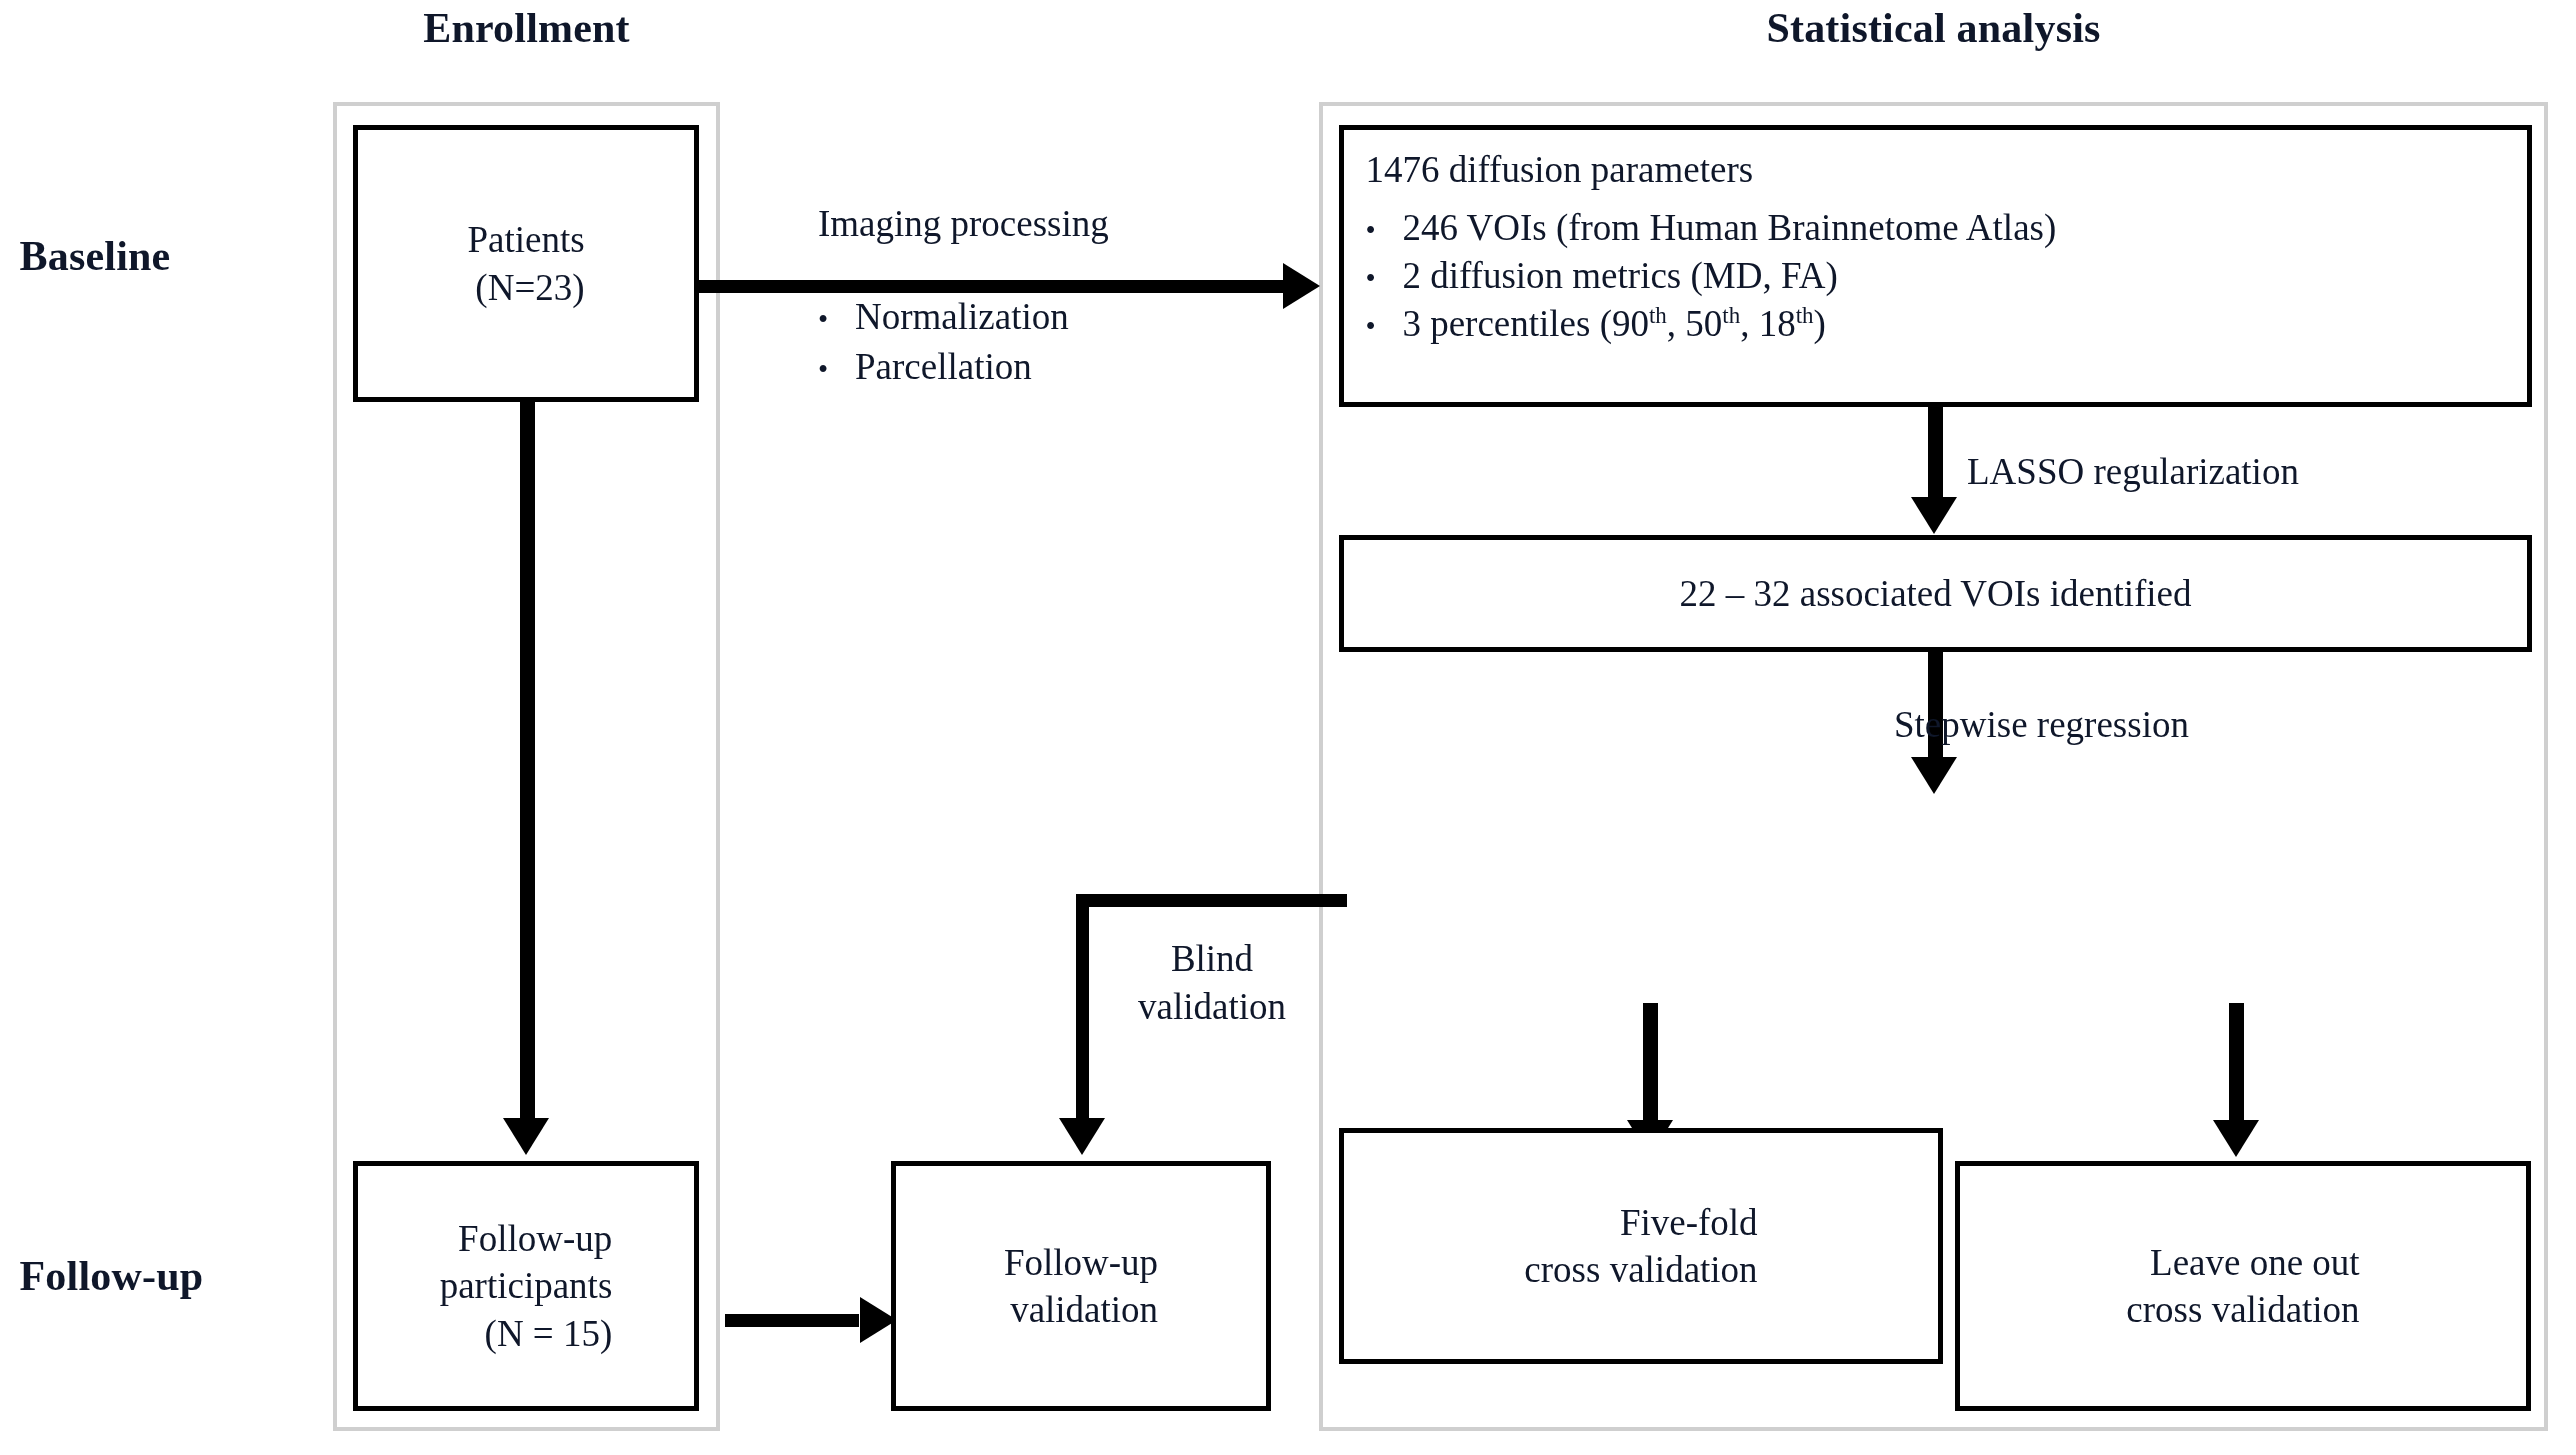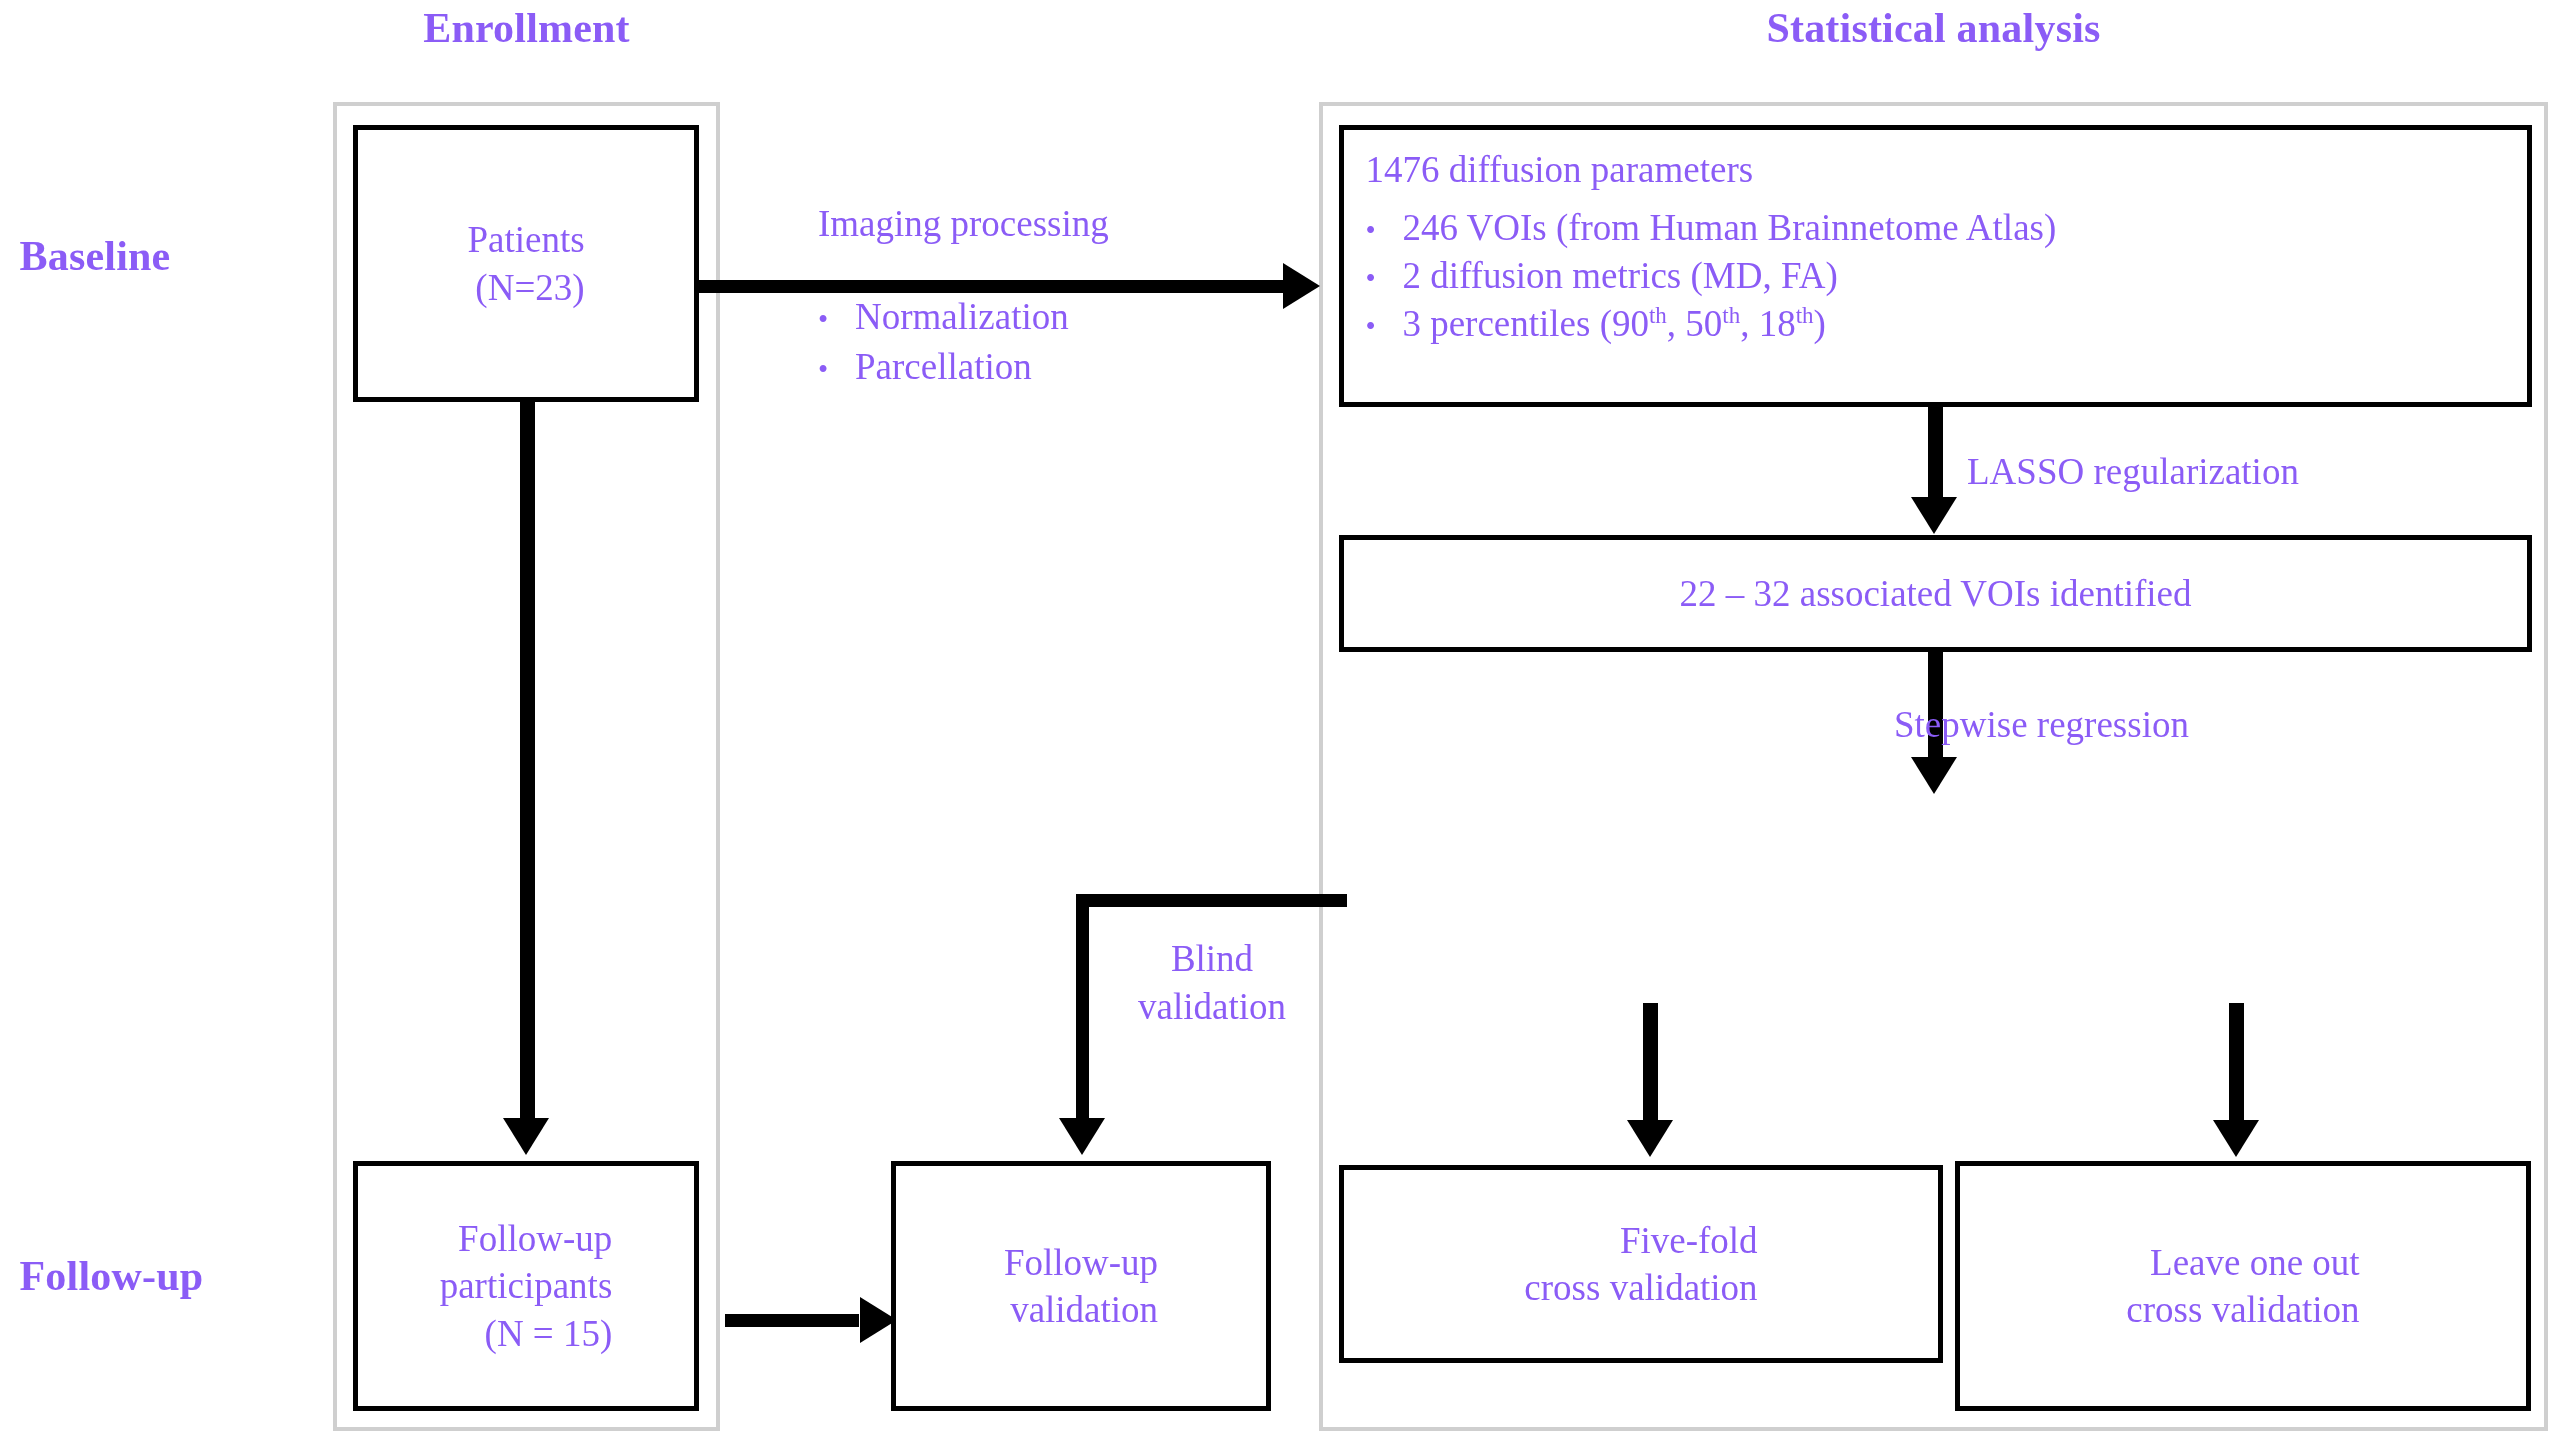--- a/index.html
+++ b/index.html
@@ -6,21 +6,21 @@
     margin: 0;
     padding: 0;
     background: #ffffff;
   }
   #canvas {
     position: relative;
     width: 2576px;
     height: 1455px;
     background: #ffffff;
     font-family: "Liberation Serif", "DejaVu Serif", serif;
-    color: #8b5cf6;
+    color: #0f172a;
     overflow: hidden;
   }
 
   
   .col-header {
     position: absolute;
     font-weight: bold;
     font-size: 42px;
     line-height: 1.05;
     text-align: center;
@@ -233,21 +233,21 @@
   <div class="hline" style="left:725px; top:1314px; width:134px;"></div>
   <div class="arrow-right" style="left:860px; top:1297px;"></div>
 
   <div class="node" style="left:891px; top:1161px; width:380px; height:250px;">
     <div class="inner">
       <div>Follow-up</div>
       <div>validation</div>
     </div>
   </div>
 
-  <div class="node" style="left:1339px; top:1165px; width:604px; height:198px;">
+  <div class="node" style="left:1339px; top:1128px; width:604px; height:236px;">
     <div class="inner">
       <div>Five-fold</div>
       <div>cross validation</div>
     </div>
   </div>
 
   <div class="node" style="left:1955px; top:1161px; width:576px; height:250px;">
     <div class="inner">
       <div>Leave one out</div>
       <div>cross validation</div>

